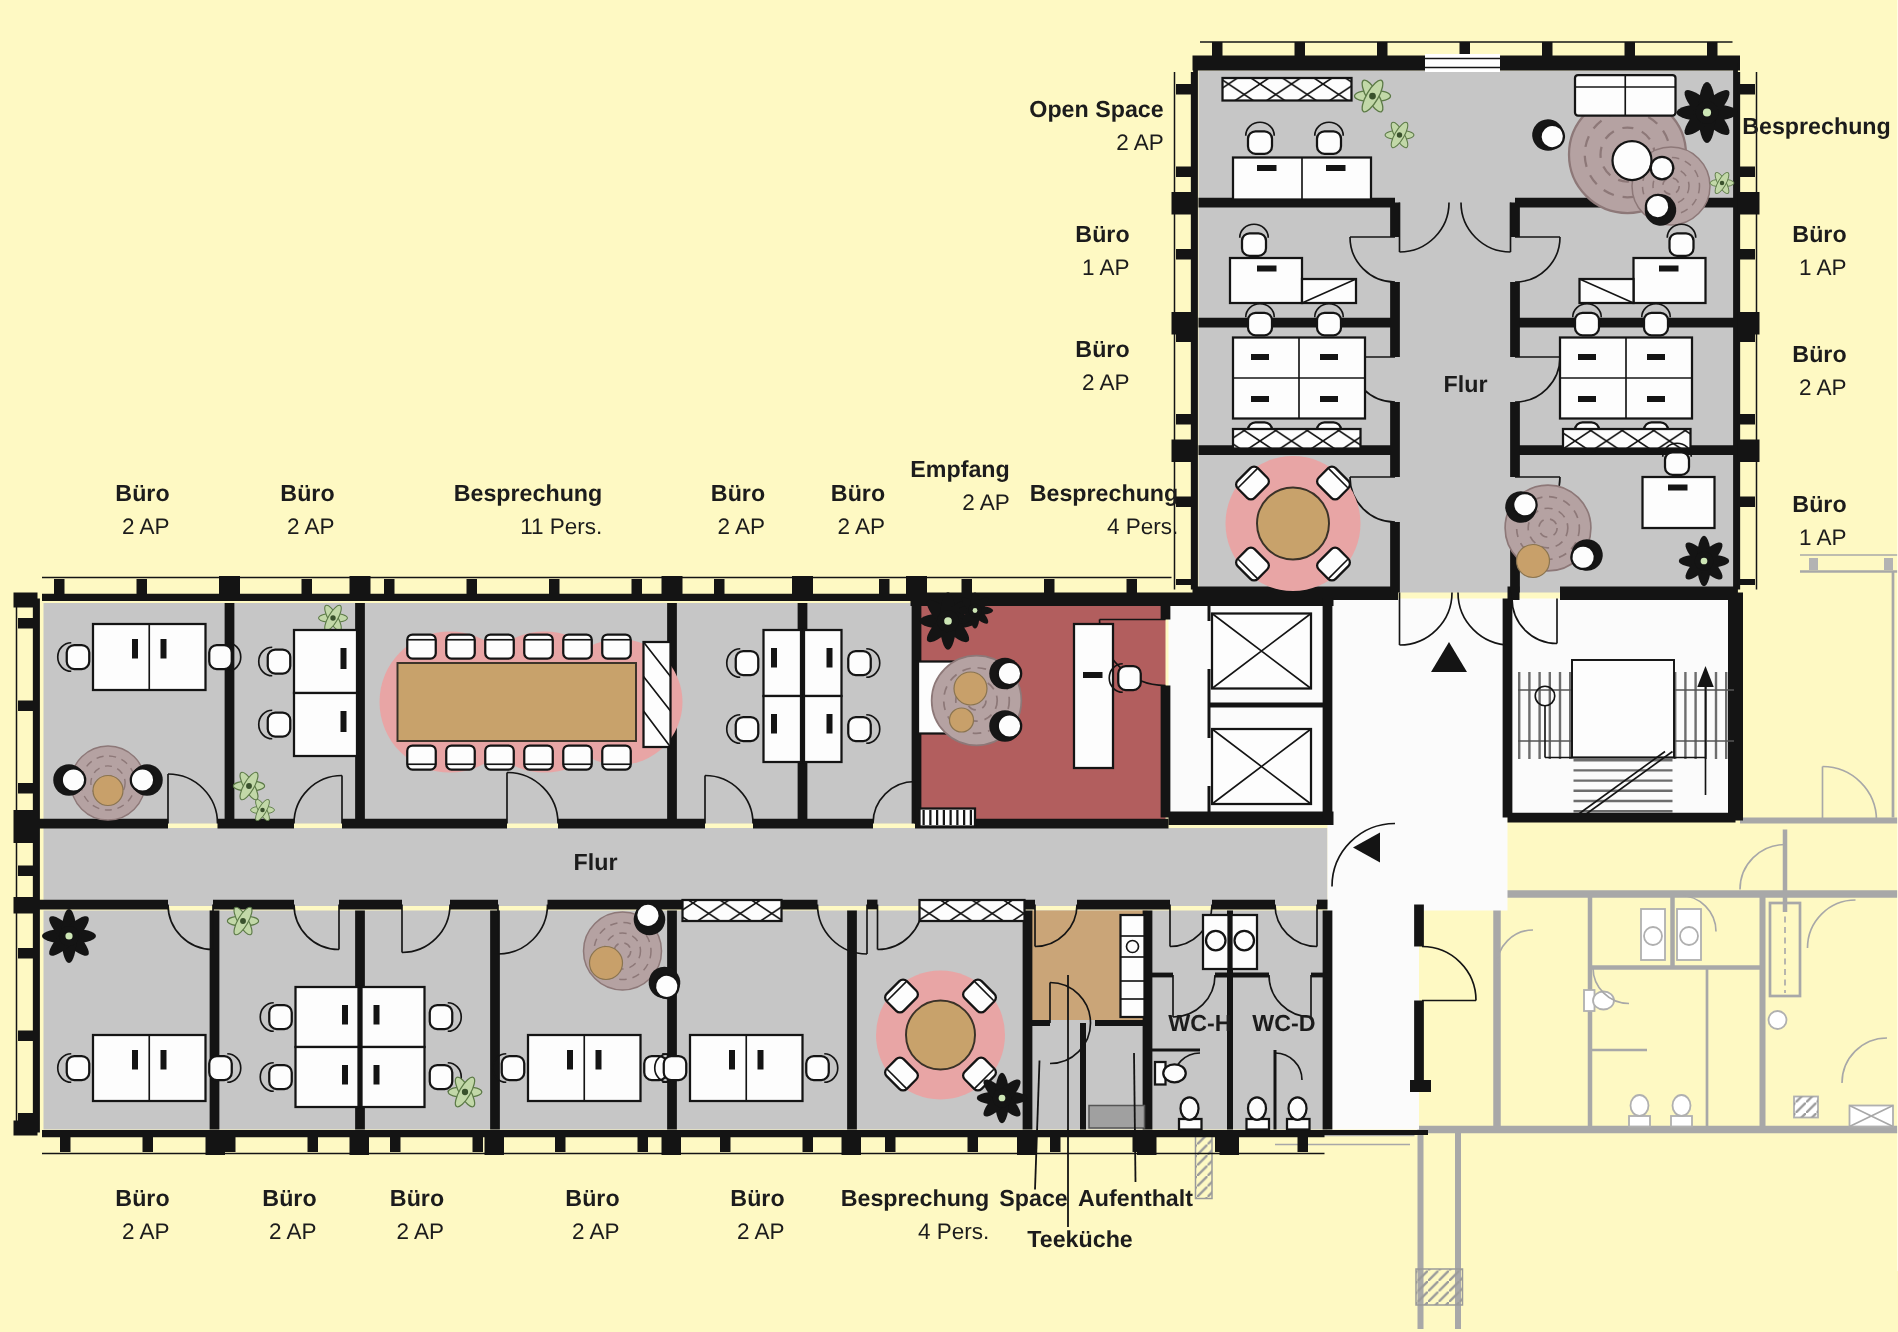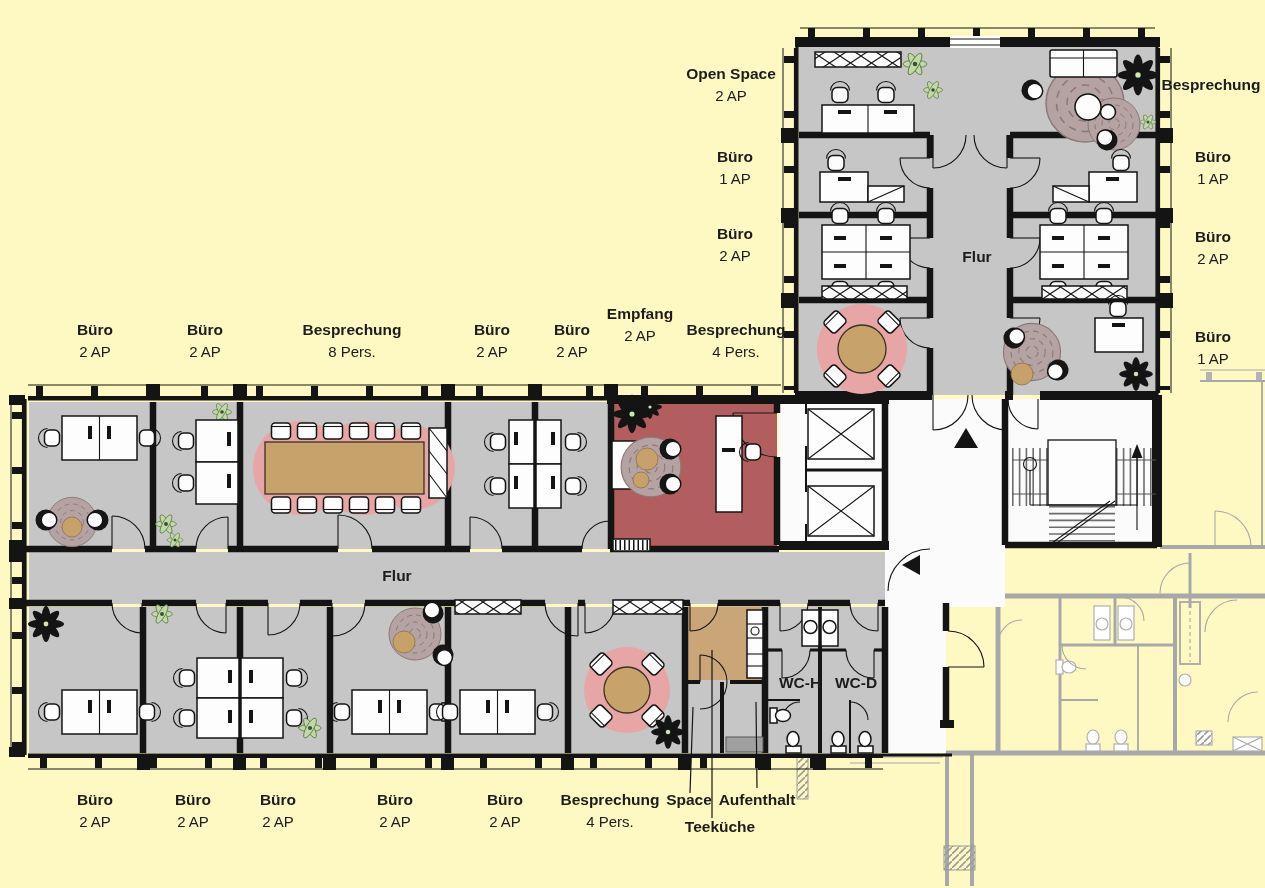--- a/index.html
+++ b/index.html
@@ -31,21 +31,21 @@
   .rugm{fill:var(--rug-mauve);stroke:#8d7878;stroke-width:1}
   .rugl{fill:none;stroke:#8d7878;stroke-width:1;stroke-dasharray:5 4}
   .f{stroke:var(--faint);fill:none}
   .f5{stroke-width:5}.f4{stroke-width:4}.f3{stroke-width:3}.f2{stroke-width:1.8}.f1{stroke-width:1.1}
   .ffurn{fill:#fff;stroke:#b0b0b0;stroke-width:1.2}
   .tread{stroke:#4a4a4a;stroke-dasharray:1.6 5.2;opacity:.8}
   
   .lbl{position:absolute;transform:translateX(-50%);text-align:center;white-space:nowrap;
        color:var(--ink);line-height:22px;}
   .lname{font-weight:700;font-size:15.5px;}
-  .lcap{font-weight:400;font-size:15px;}
+  .lcap{font-weight:400;font-size:15px;text-align:right;}
 </style>
 </head>
 <body>
 
 <div id="plan-wrap">
 <svg id="plan-svg" width="1265" height="888" viewBox="0 0 1265 888">
   <defs>
     <pattern id="xp" width="21" height="14" patternUnits="userSpaceOnUse">
       <path d="M0,0L21,14M21,0L0,14" stroke="#141414" stroke-width="1.1" fill="none"></path>
     </pattern>
@@ -683,21 +683,21 @@
   <div class="lbl" style="left:95px;top:319px">
     <div class="lname">Büro</div>
     <div class="lcap">2 AP</div>
     </div>
   <div class="lbl" style="left:205px;top:319px">
     <div class="lname">Büro</div>
     <div class="lcap">2 AP</div>
     </div>
   <div class="lbl" style="left:352px;top:319px">
     <div class="lname">Besprechung</div>
-    <div class="lcap">8 Pers.</div>
+    <div class="lcap">11 Pers.</div>
     </div>
   <div class="lbl" style="left:492px;top:319px">
     <div class="lname">Büro</div>
     <div class="lcap">2 AP</div>
     </div>
   <div class="lbl" style="left:572px;top:319px">
     <div class="lname">Büro</div>
     <div class="lcap">2 AP</div>
     </div>
   <div class="lbl" style="left:640px;top:303px">

